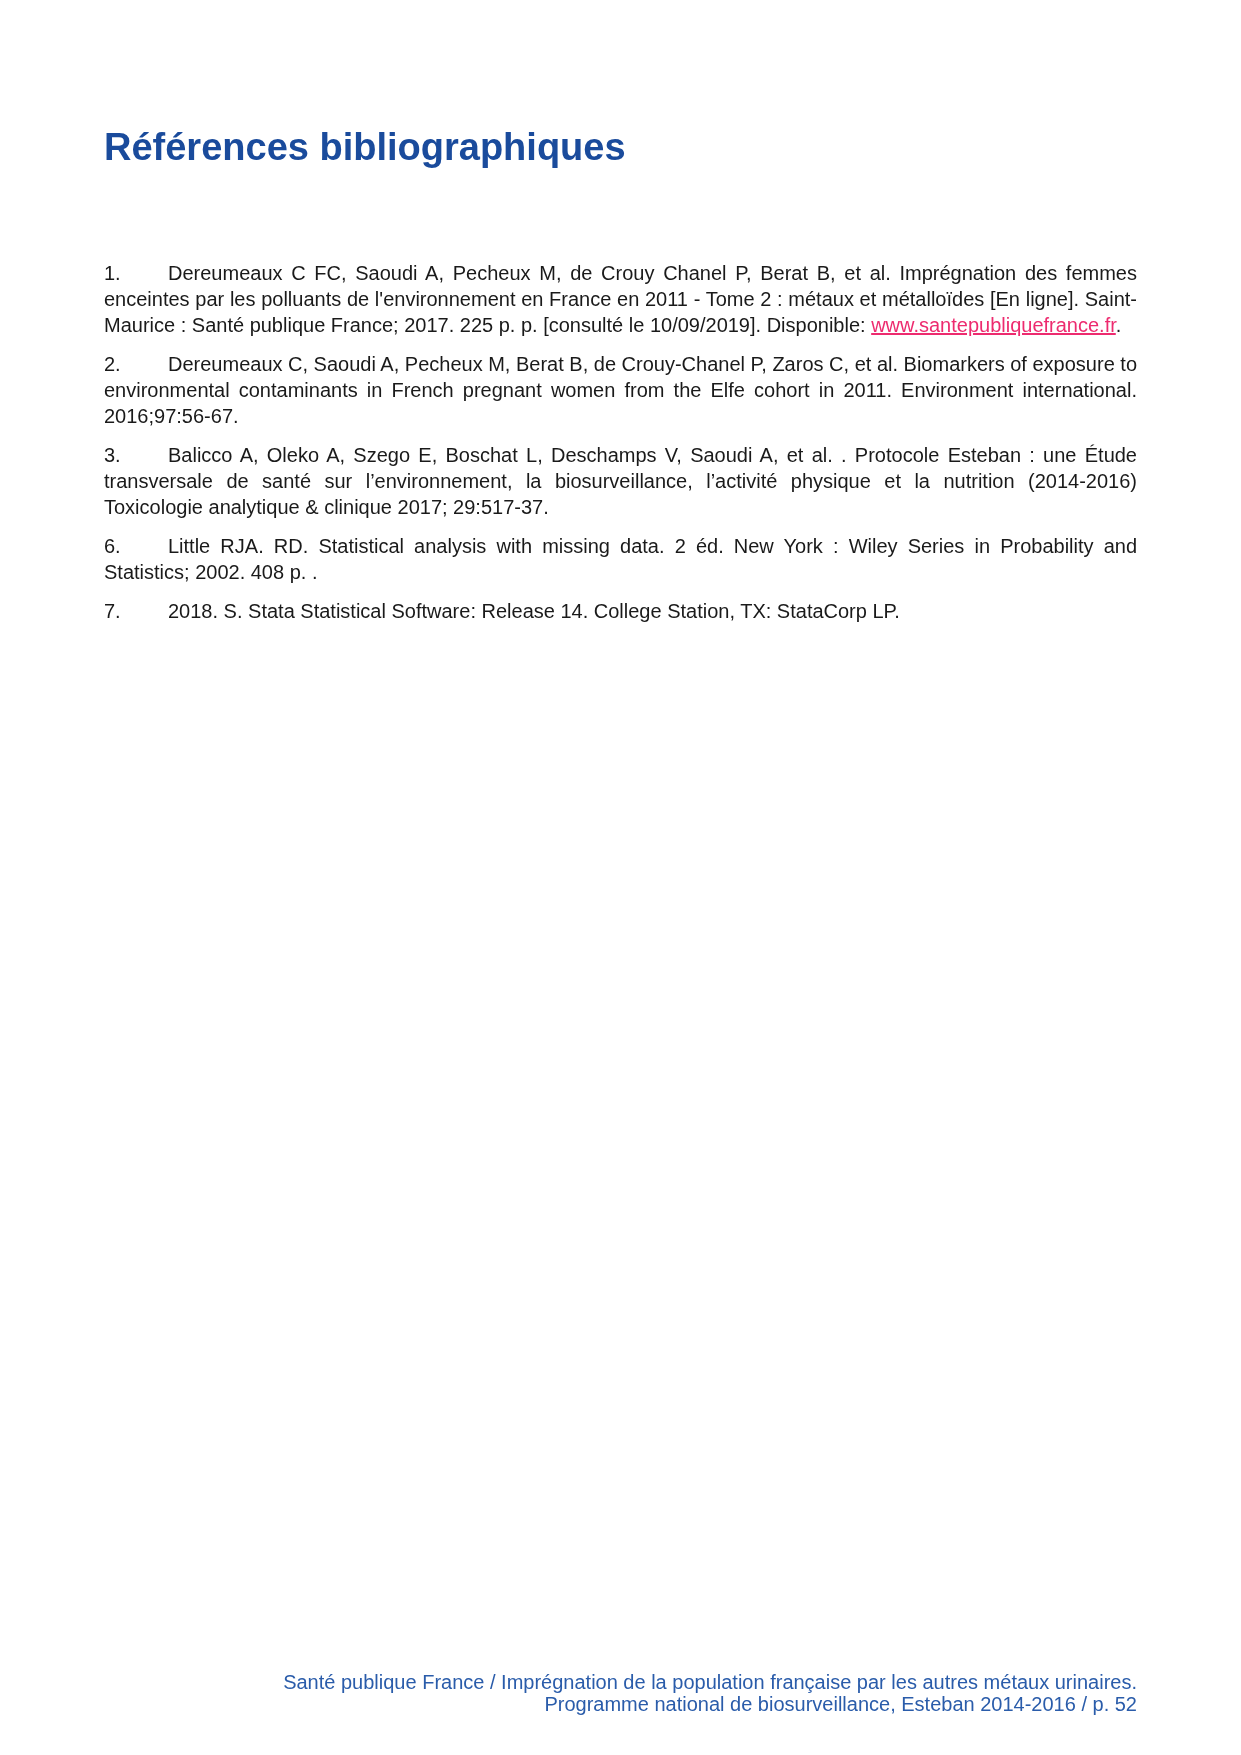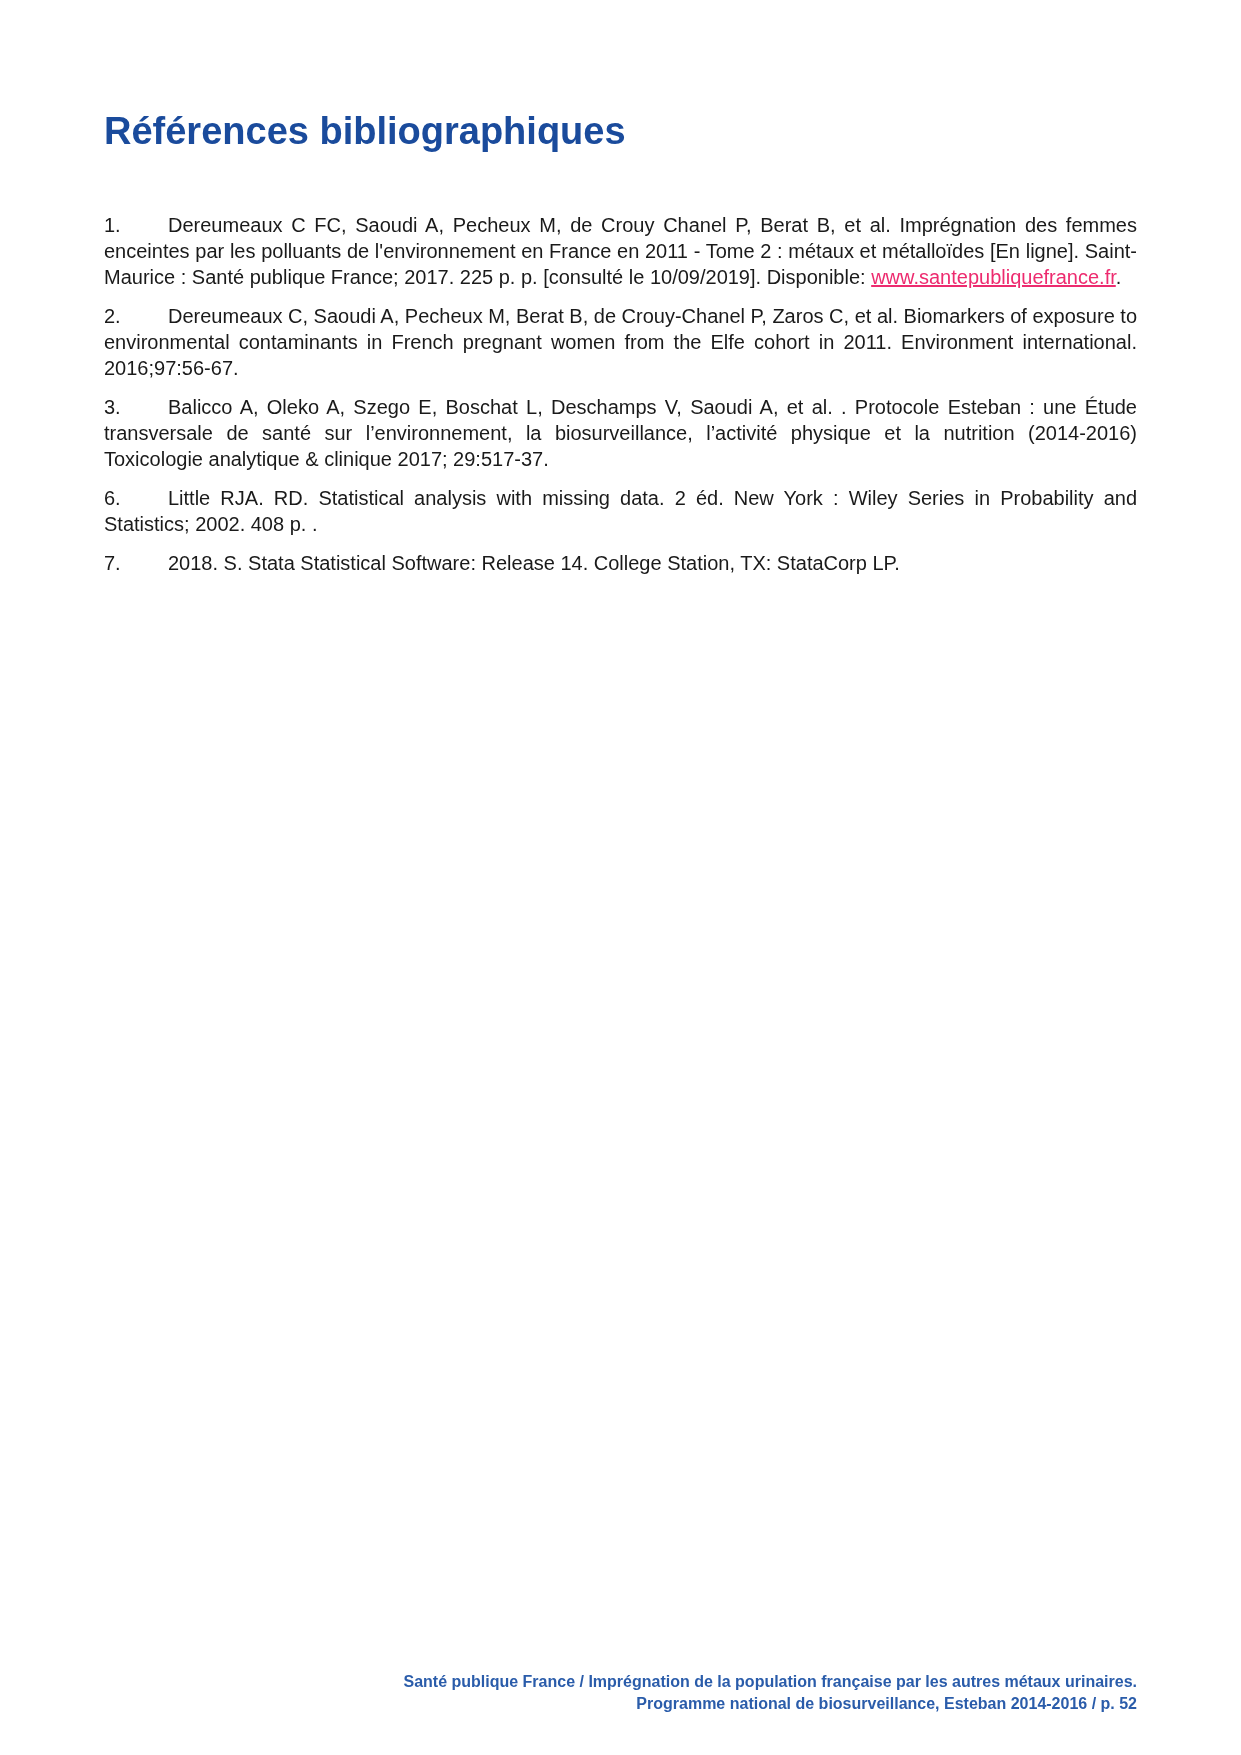--- a/index.html
+++ b/index.html
@@ -11,34 +11,34 @@
     width: 1241px;
     height: 1755px;
     position: relative;
     font-family: "Liberation Sans", sans-serif;
     color: var(--body-color, #1a1a1a);
     overflow: hidden;
   }
   .page {
     position: absolute;
     inset: 0;
-    padding: 0 104px;
+    padding: 16px 104px;
     box-sizing: border-box;
   }
   .title {
     margin: 0;
     padding-top: 112px;
     font-size: 38px;
     line-height: 1;
     font-weight: bold;
     letter-spacing: 0px;
     color: var(--title-color, #1a4b9c);
   }
   .refs {
-    margin-top: 62px;
+    margin-top: 94px;
   }
   .ref {
     margin: 0 0 13px 0;
     font-size: 20px;
     line-height: 26px;
     text-align: justify;
     color: var(--body-color, #1a1a1a);
   }
   .ref-num {
     display: inline-block;
@@ -47,24 +47,23 @@
   .ref-link {
     color: var(--link-color, #ed2b6f);
     text-decoration: underline;
     cursor: pointer;
   }
   .footer {
     position: absolute;
     top: 1671px;
     right: 104px;
     text-align: right;
-    font-size: 16px;
+    font-size: 20px;
     line-height: 22px;
     color: var(--footer-color, #2a5caa);
-    font-weight: bold;
   }
 </style>
 </head>
 <body style="background: rgb(255, 255, 255);">
 
 <div class="page">
 
   <h1 class="title">Références bibliographiques</h1>
 
   <div class="refs" id="refs">

